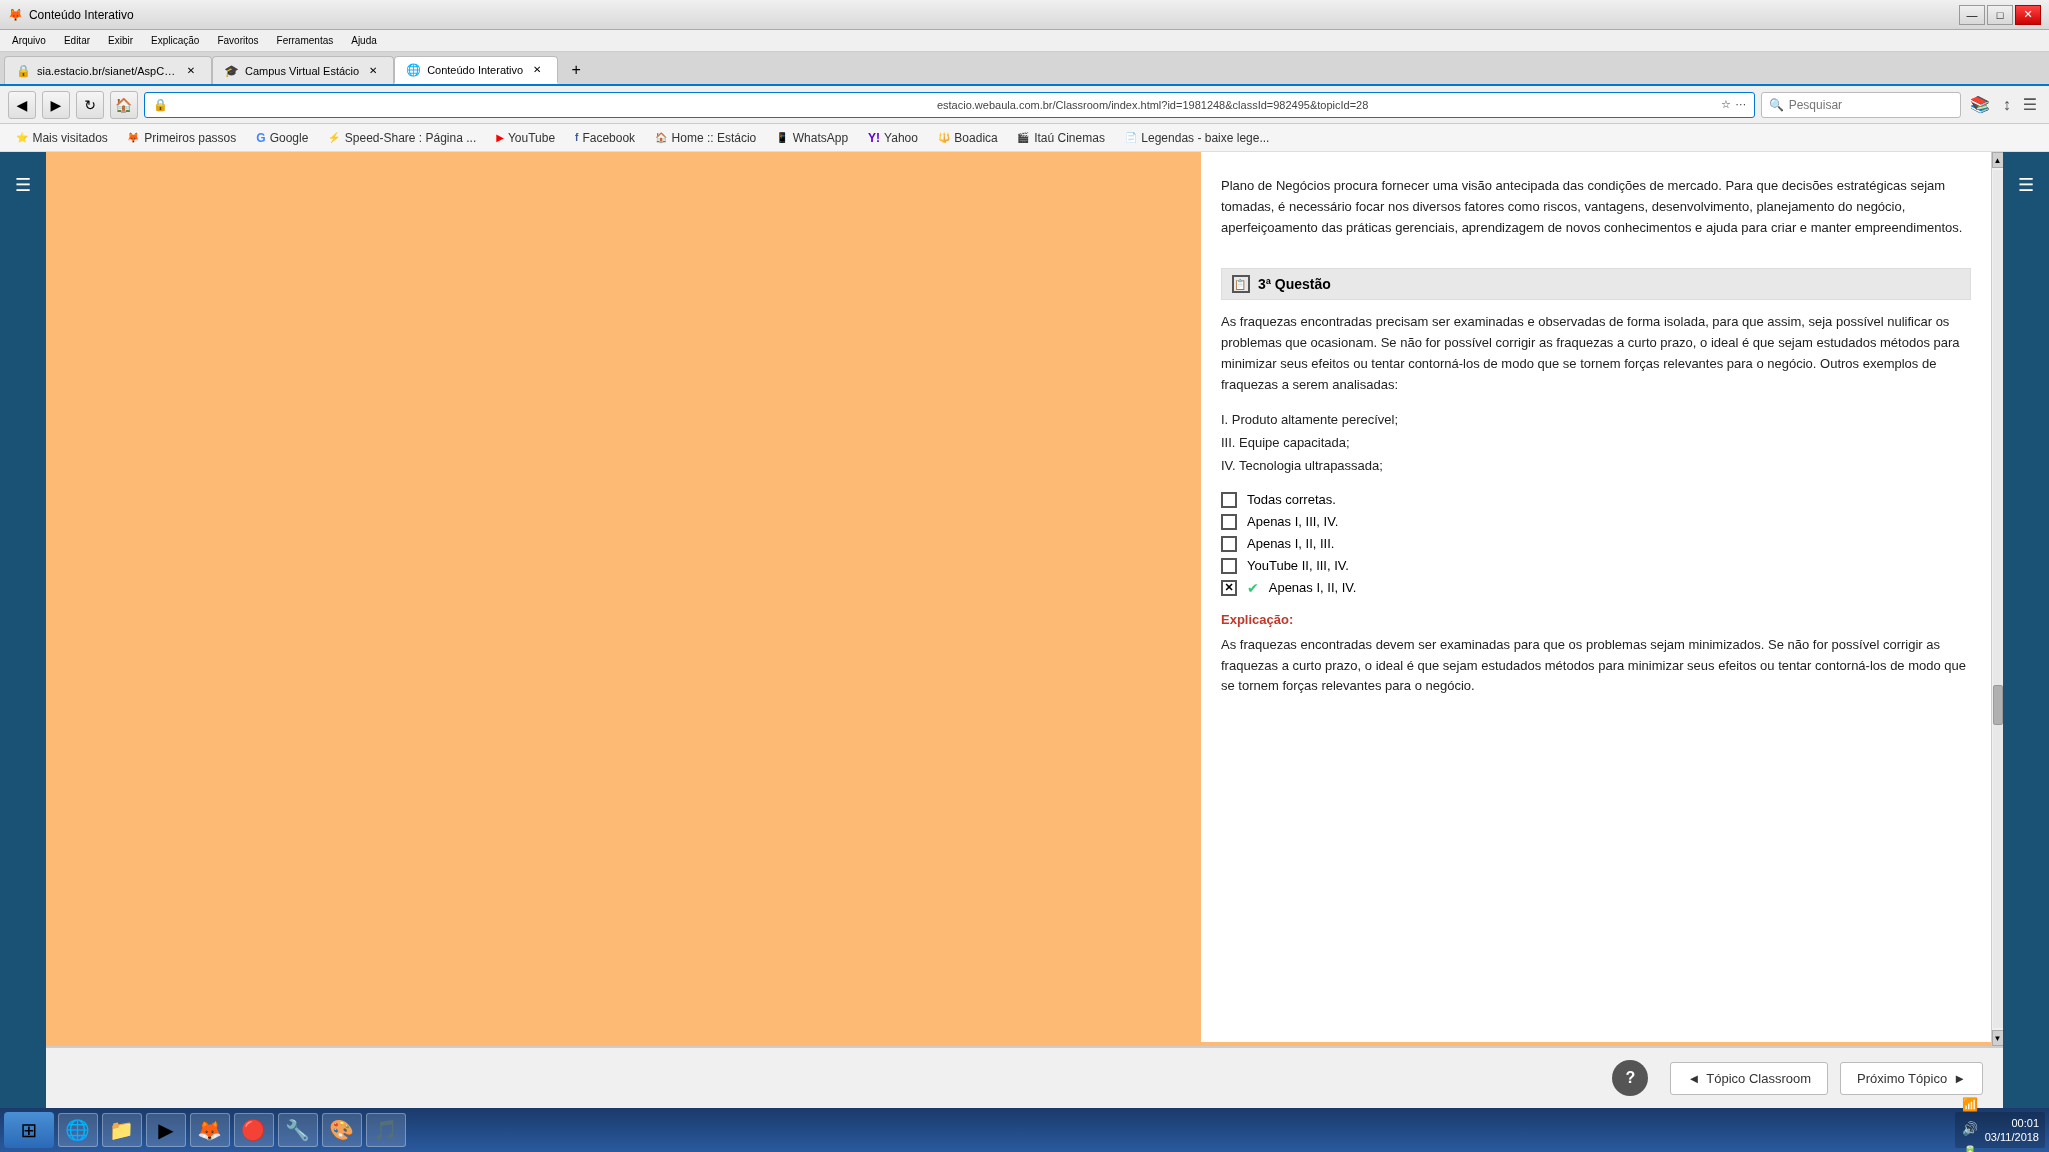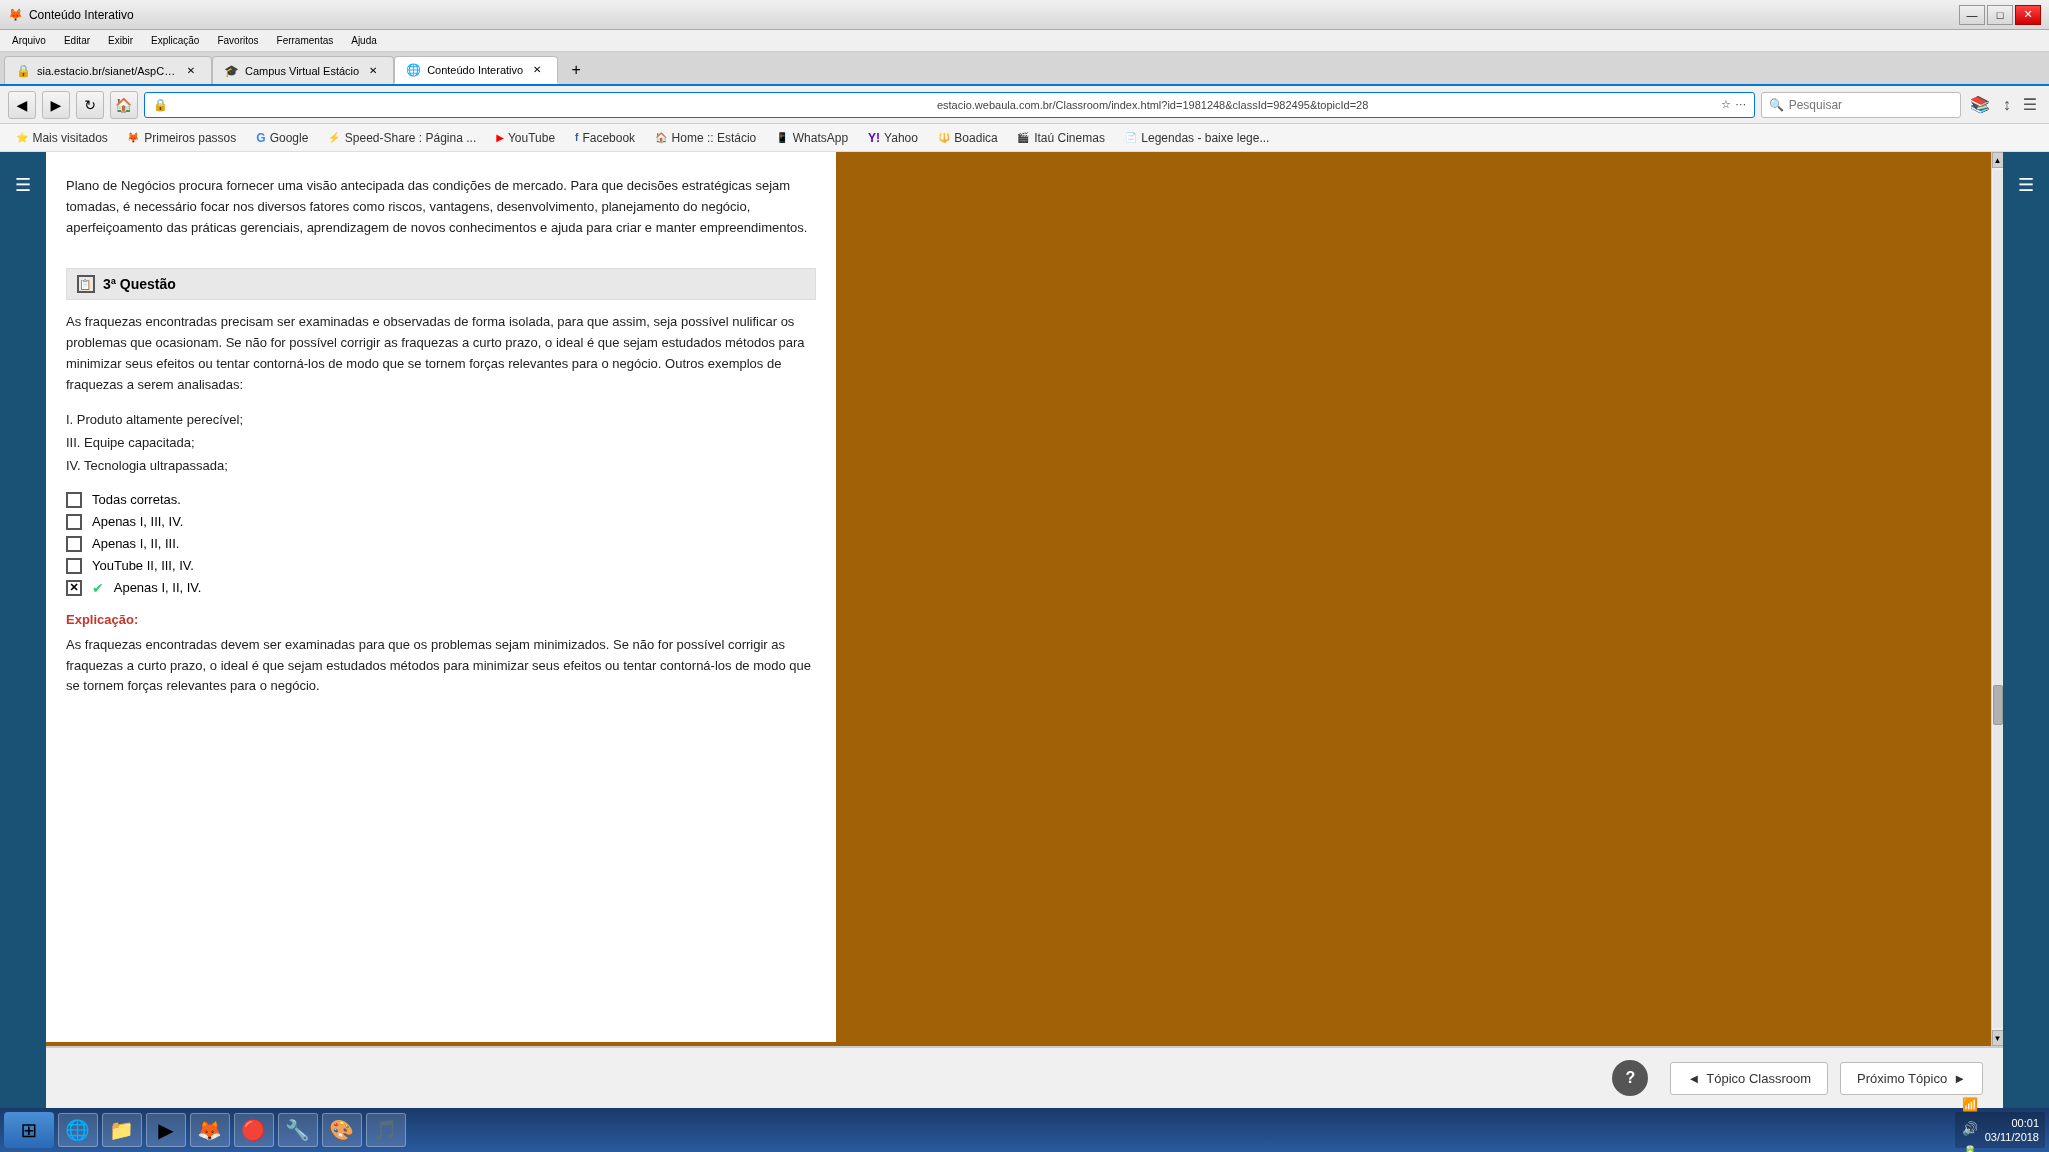--- a/index.html
+++ b/index.html
@@ -426,21 +426,21 @@
 
   <div style="width:46px; background:#1a5276; display:flex; flex-direction:column; align-items:center; padding-top:6px;">
     <div class="left-menu-btn">
       <span class="hamburger">☰</span>
     </div>
   </div>
 
   <div style="flex:1; display:flex; flex-direction:column; overflow:hidden;">
 
     <div style="flex:1; overflow:hidden; display:flex; background:#e0e0e0;">
-      <div style="flex:1; overflow-y:hidden; display:flex; justify-content:flex-start; padding: 0 0 4px 0; background: #a16207;">
+      <div style="flex:1; overflow-y:hidden; display:flex; justify-content:flex-end; padding: 0 0 4px 0; background: #fdba74;">
         <div style="width:790px; background:white; overflow-y:auto; max-height:100%;">
           <div style="padding: 14px 20px 20px 20px;">
 
             <div class="intro-text">
               <p>Plano de Negócios procura fornecer uma visão antecipada das condições de mercado. Para que decisões estratégicas sejam tomadas, é necessário focar nos diversos fatores como riscos, vantagens, desenvolvimento, planejamento do negócio, aperfeiçoamento das práticas gerenciais, aprendizagem de novos conhecimentos e ajuda para criar e manter empreendimentos.</p>
             </div>
 
             <div class="question-block">
               <div class="question-header">
                 <div class="question-icon">📋</div>

